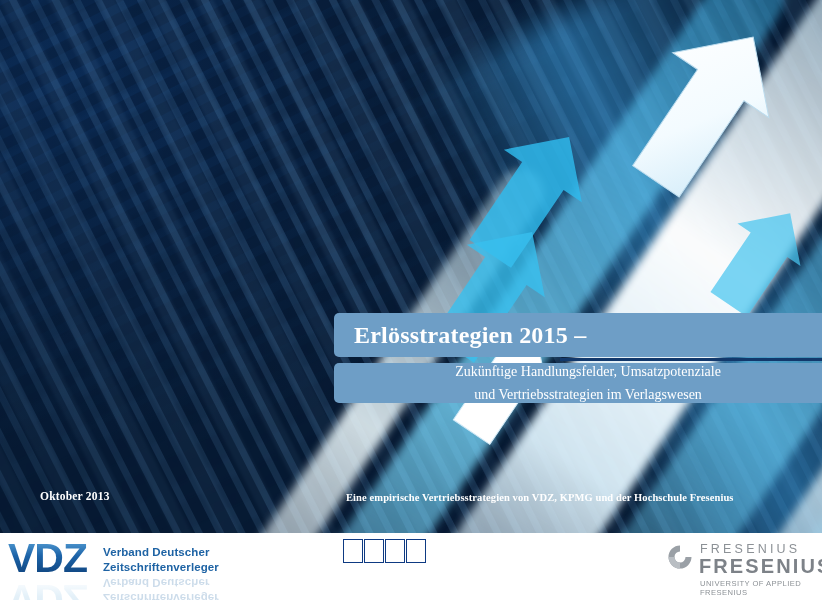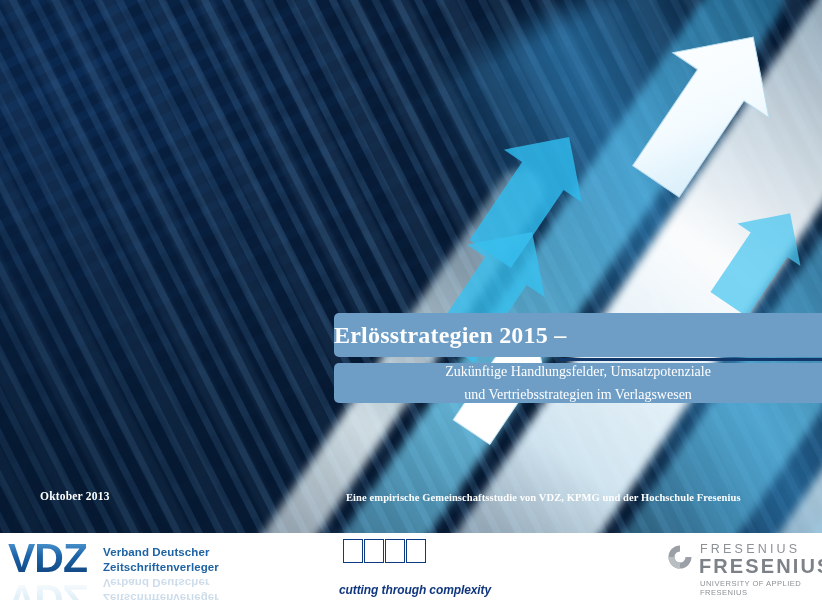--- a/index.html
+++ b/index.html
@@ -79,21 +79,21 @@
         background:linear-gradient(90deg, rgba(60,175,230,0) 0%, rgba(55,175,232,.55) 50%, rgba(30,130,200,.2) 100%); }
 
   
   .arrow { position:absolute; transform-origin:50% 50%; }
   .arrow svg { display:block; }
 
   
   .title-band {
     position:absolute; left:334px; background:#6e9ec6;
     color:#ffffff; font-family:"Liberation Serif", serif;
-    padding-left:0; display:flex; flex-direction:column; justify-content:center;
+    padding-left:20px; display:flex; flex-direction:column; justify-content:center;
     border-top-left-radius:5px; border-bottom-left-radius:5px;
     right:0;
   }
   #title-main {
     top:313px; height:44px; font-size:24px; font-weight:700; letter-spacing:.2px;
   }
   #title-sub {
     top:363px; height:40px; font-size:14px; line-height:23px; font-weight:400;text-align:center;
   }
   #title-sub .l { display:block; white-space:nowrap; }
@@ -254,21 +254,21 @@
     </div>
 
     <div class="title-rule"></div>
 
     <div class="title-band" id="title-sub">
       <span class="l">Zukünftige Handlungsfelder, Umsatzpotenziale</span>
       <span class="l">und Vertriebsstrategien im Verlagswesen</span>
     </div>
 
     <div id="date-label">Oktober 2013</div>
-    <div id="study-label">Eine empirische Gemeinschaftsstudie von VDZ, KPMG und der Hochschule Fresenius</div>
+    <div id="study-label">Eine empirische Vertriebsstrategien von VDZ, KPMG und der Hochschule Fresenius</div>
 
   </div>
 
   <div id="footer">
 
     <div id="logo-vdz">
       <div class="vdz-mark">VDZ</div>
       <div class="vdz-mark-refl">VDZ</div>
       <div class="vdz-words">
         <div>Verband Deutscher</div>
@@ -280,21 +280,20 @@
       </div>
     </div>
 
     <div id="logo-kpmg">
       <div class="kpmg-squares">
         <i></i>
           <i></i>
           <i></i>
           <i></i>
       </div>
-      <div class="kpmg-tag">cutting through complexity</div>
     </div>
 
     <div id="logo-fresenius">
       <div class="fres-icon">
         <svg width="28" height="28" viewBox="0 0 28 28">
           <path d="M14 2.5 A11.5 11.5 0 1 0 25.5 14 L19.5 14 A5.5 5.5 0 1 1 14 8.5 Z" fill="#9aa0a6"></path>
           <path d="M14 25.5 A11.5 11.5 0 0 1 2.5 14 L8.5 14 A5.5 5.5 0 0 0 14 19.5 Z" fill="#b9bec3"></path>
           <circle cx="14" cy="14" r="3.2" fill="#ffffff"></circle>
         </svg>
       </div>

